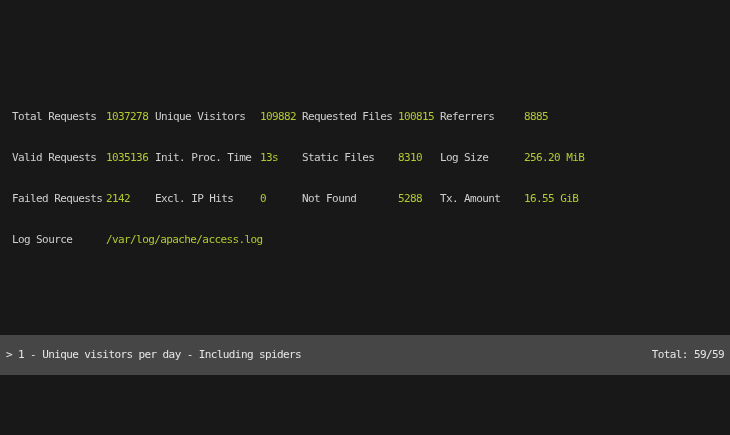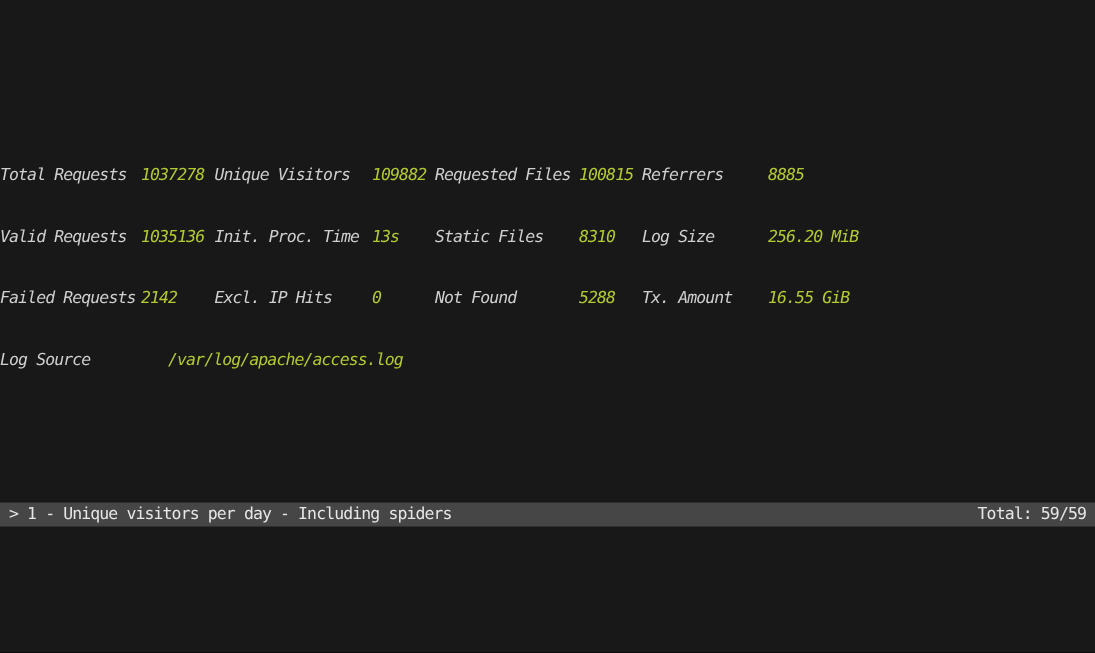--- a/index.html
+++ b/index.html
@@ -7,31 +7,31 @@
     position:relative;width:730px;height:435px;overflow:hidden;
     background:#181818;
     font-family:"DejaVu Sans Mono",monospace;
     font-size:11px;letter-spacing:-0.6px;
     white-space:pre;
   }
   
   .tbar{height:17px;line-height:17px;background:#464646;color:#e6e6e6;
         display:flex;justify-content:space-between;padding:0 6px;}
   .phdr{height:16px;line-height:16px;background:#464646;color:#e6e6e6;
-        display:flex;justify-content:space-between;padding:0 6px;text-align:right;}
+        display:flex;justify-content:space-between;padding:12px 6px;text-align:right;}
   
   .summary{margin-top:5px;margin-bottom:10px;}
-  .sline{display:flex;height:15px;line-height:15px;font-style:italic;}
+  .sline{display:flex;height:15px;line-height:15px;padding-left:12px;}
   .slab{color:#cfcfcf;}
   .sval{color:#b5c930;}
   .sl1{width:94px;} .sv1{width:49px;}
   .sl2{width:105px;} .sv2{width:42px;}
   .sl3{width:96px;} .sv3{width:42px;}
   .sl4{width:84px;} .sv4{flex:1;}
-  .sv-long{flex:1;margin-left:18px;}
+  .sv-long{flex:1;}
   
   .pbody{padding-top:5px;}
 </style>
 </head>
 <body>
 
 <div class="screen">
 
   
 

